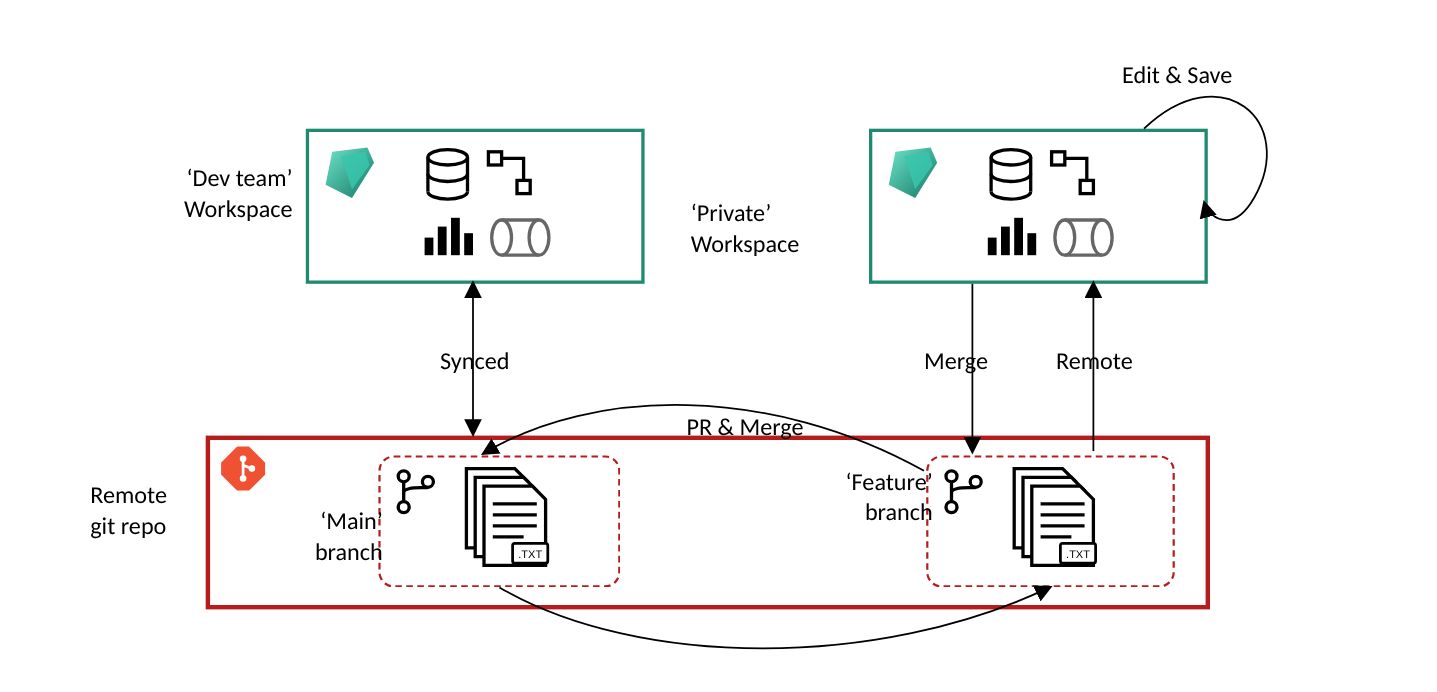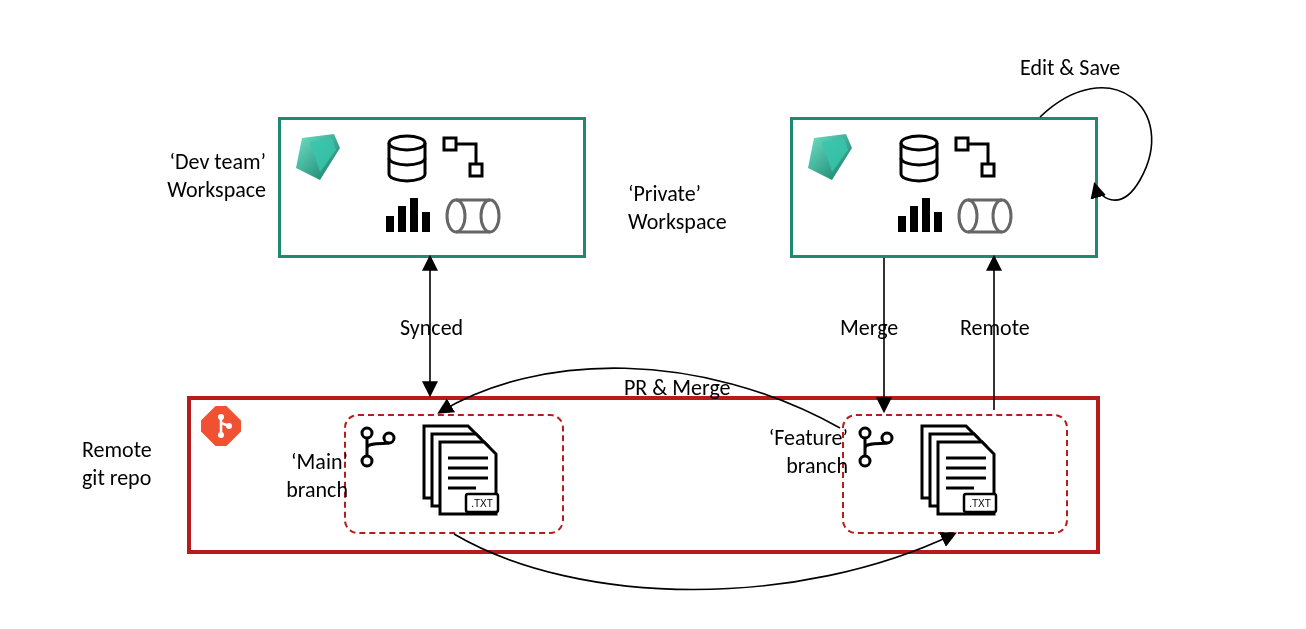--- a/index.html
+++ b/index.html
@@ -142,21 +142,21 @@
     <rect x="2" y="2" width="36" height="36" rx="5" fill="#f05133" transform="rotate(45 20 20)"></rect>
     <circle cx="20" cy="11" r="3" fill="#fff"></circle>
     <circle cx="28" cy="20" r="3" fill="#fff"></circle>
     <circle cx="20" cy="29" r="3" fill="#fff"></circle>
     <path d="M20 11 L20 29 M20 17 L28 20" stroke="#fff" stroke-width="2.5" fill="none"></path>
   </svg>
 
   <div class="abs branch-box" style="left:344px; top:414px; width:216px; height:116px;"></div>
   <div class="abs branch-box" style="left:842px; top:414px; width:222px; height:116px;"></div>
 
-  <div class="abs label" style="left:258px; top:448px; width:90px; text-align:right;">
+  <div class="abs label" style="left:258px; top:460px; width:90px; text-align:right;">
     <span>‘Main’</span><br>
     <span>branch</span>
   </div>
   <div class="abs label" style="left:738px; top:424px; width:110px; text-align:right;">
     <span>‘Feature’</span><br>
     <span>branch</span>
   </div>
 
   <svg class="abs" style="left:358px; top:424px;" width="40" height="46" viewBox="0 0 40 46">
     <circle cx="9" cy="9" r="5" fill="none" stroke="#000" stroke-width="3"></circle>

